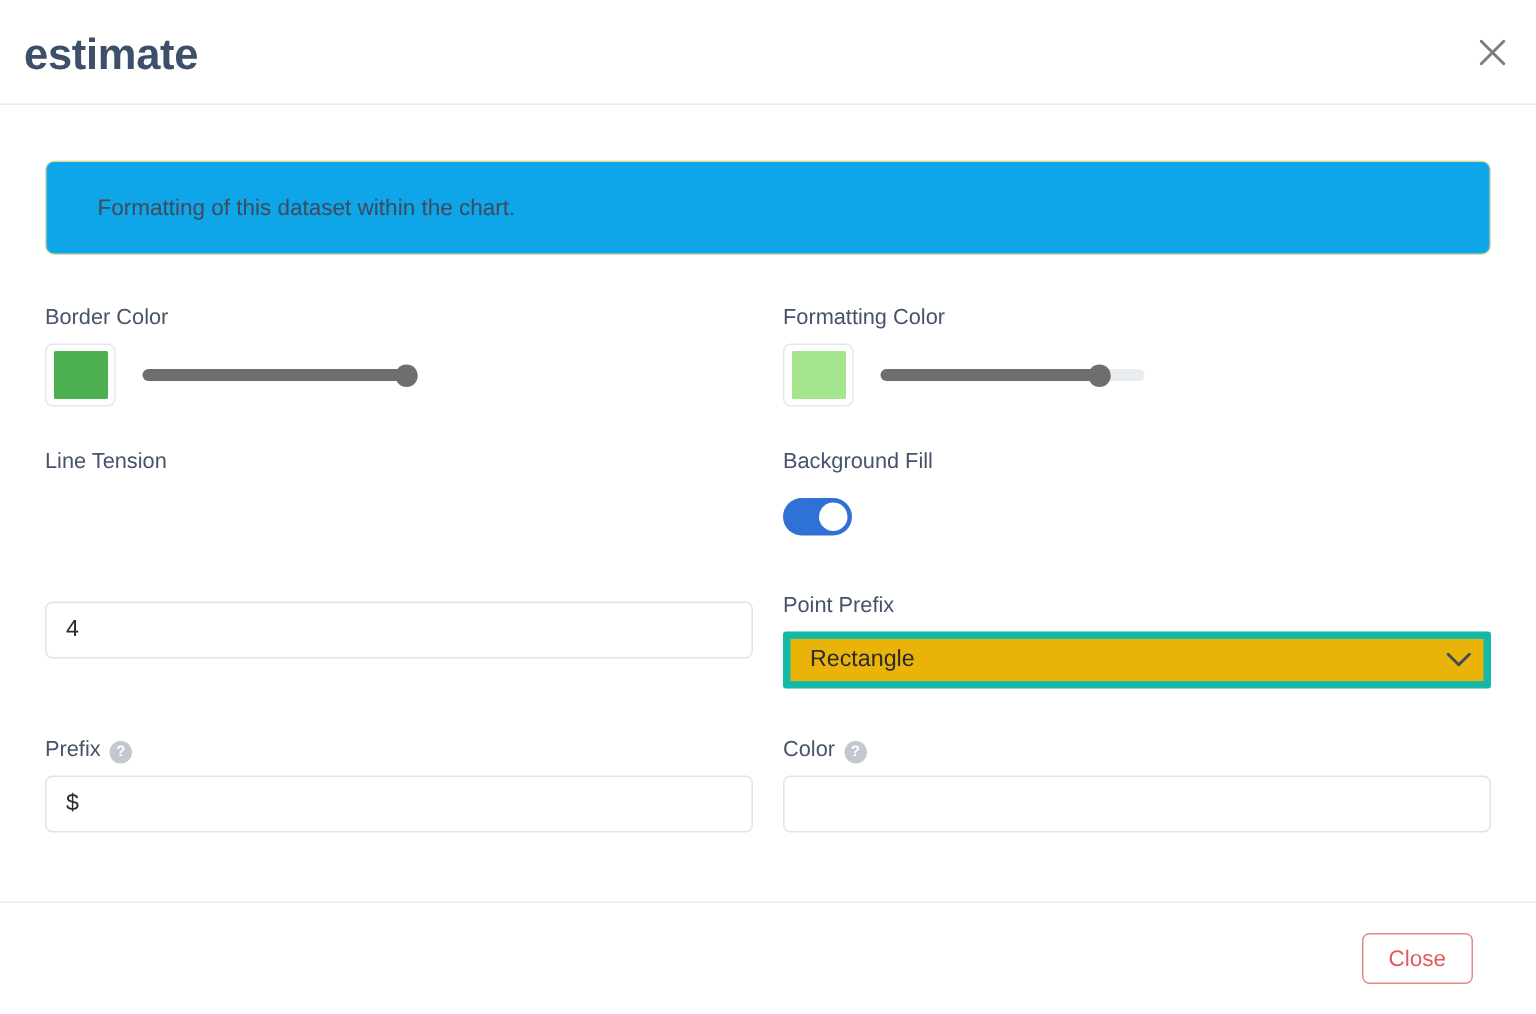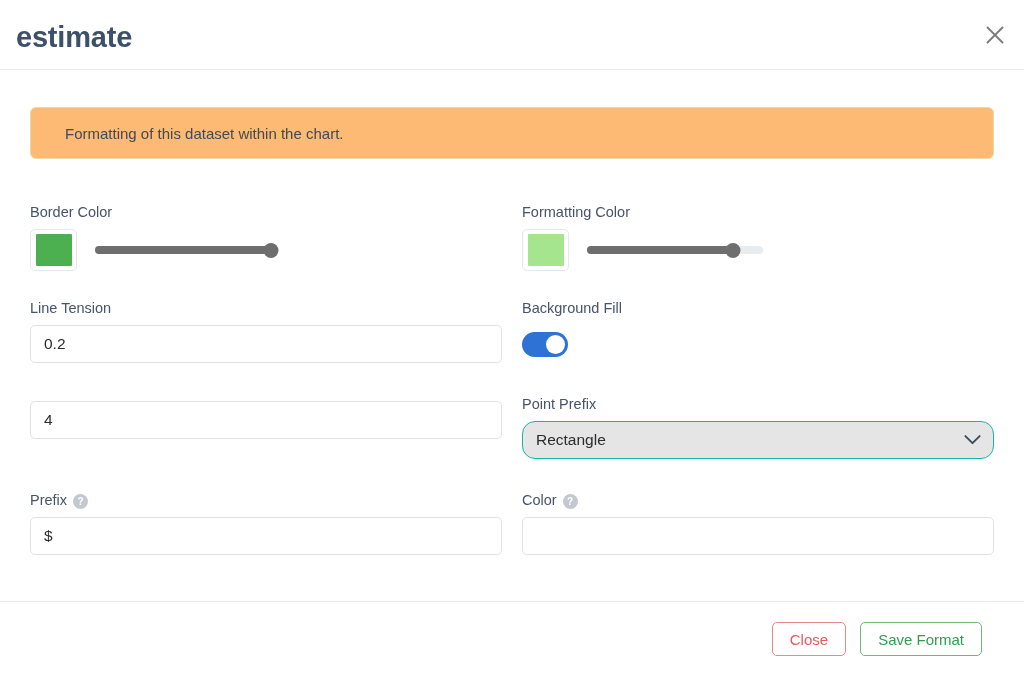--- a/index.html
+++ b/index.html
@@ -24,22 +24,22 @@
     position: absolute; right: 12px; top: 18px;
     width: 34px; height: 34px; cursor: pointer;
     display: flex; align-items: center; justify-content: center;
   }
   .close-icon svg { display: block; }
 
   
   .modal-body { position: absolute; left: 0; top: 70px; width: 1024px; height: 531px; }
 
   .alert {
-    position: absolute; left: 30px; top: 37px; width: 964px; height: 52px;
-    background: #fdba74; border: 1px solid #e4dba6; border-radius: 6px;
+    position: absolute; left: 30px; top: 37px; width: 964px; height: 63px;
+    background: #0ea5e9; border: 1px solid #e4dba6; border-radius: 6px;
     display: flex; align-items: center;
   }
   .alert-text {
     margin-left: 34px; font-size: 15px; color: #3f4a5a;
   }
 
   .form-grid {
     position: absolute; left: 30px; top: 130px; width: 964px;
     display: grid; grid-template-columns: 472px 472px; column-gap: 20px; row-gap: 0px;
   }
@@ -61,22 +61,22 @@
     margin-top: 9px; width: 100%; height: 38px;
     border: 1px solid #dfe3e8; border-radius: 5px; background: #fff;
     font-family: "Liberation Sans", sans-serif; font-size: 15.5px; color: #2b2b2b;
     padding: 0 13px; outline: none;
   }
   .text-input::placeholder { color: #b7bcc4; }
 
   
   .select-wrap { margin-top: 9px; position: relative; width: 100%; height: 38px; }
   .select-box {
-    width: 100%; height: 38px; border: 1px solid #14b8a6; border-radius: 13px;
-    background: #e5e5e5; display: flex; align-items: center; padding: 0 13px;
+    width: 100%; height: 38px; border: 5px solid #14b8a6; border-radius: 2px;
+    background: #eab308; display: flex; align-items: center; padding: 0 13px;
     font-size: 15.5px; color: #2b2b2b; cursor: pointer;
   }
   .chevron-down {
     position: absolute; right: 13px; top: 50%; transform: translateY(-50%);
     pointer-events: none; display: block;
   }
 
   
   .color-row { margin-top: 9px; display: flex; align-items: center; height: 42px; }
   .swatch-btn {
@@ -178,21 +178,20 @@
             <div class="slider-fill" id="background-slider-fill" style="width: 83%;"></div>
             <div class="slider-thumb" id="background-slider-thumb" style="left: 83%;"></div>
           </div>
         </div>
       </div>
 
       <div class="field">
         <div class="field-label">
           <span>Line Tension</span>
         </div>
-        <input class="text-input" type="text" value="0.2" style="">
       </div>
 
       <div class="field">
         <div class="field-label">
           <span>Background Fill</span>
         </div>
         <div class="toggle-row">
           <div class="toggle" style="background: rgb(47, 114, 214);">
             <span class="toggle-knob"></span>
           </div>
@@ -231,16 +230,15 @@
           <span class="help-icon">?</span>
         </div>
         <input class="text-input" type="text" value="" style="">
       </div>
 
     </div>
   </div>
 
   <div class="modal-footer">
     <button class="btn btn-danger" style="color: rgb(224, 91, 91);">Close</button>
-    <button class="btn btn-success" style="color: rgb(47, 158, 79);">Save Format</button>
   </div>
 
 </div>
 
 </body></html>

